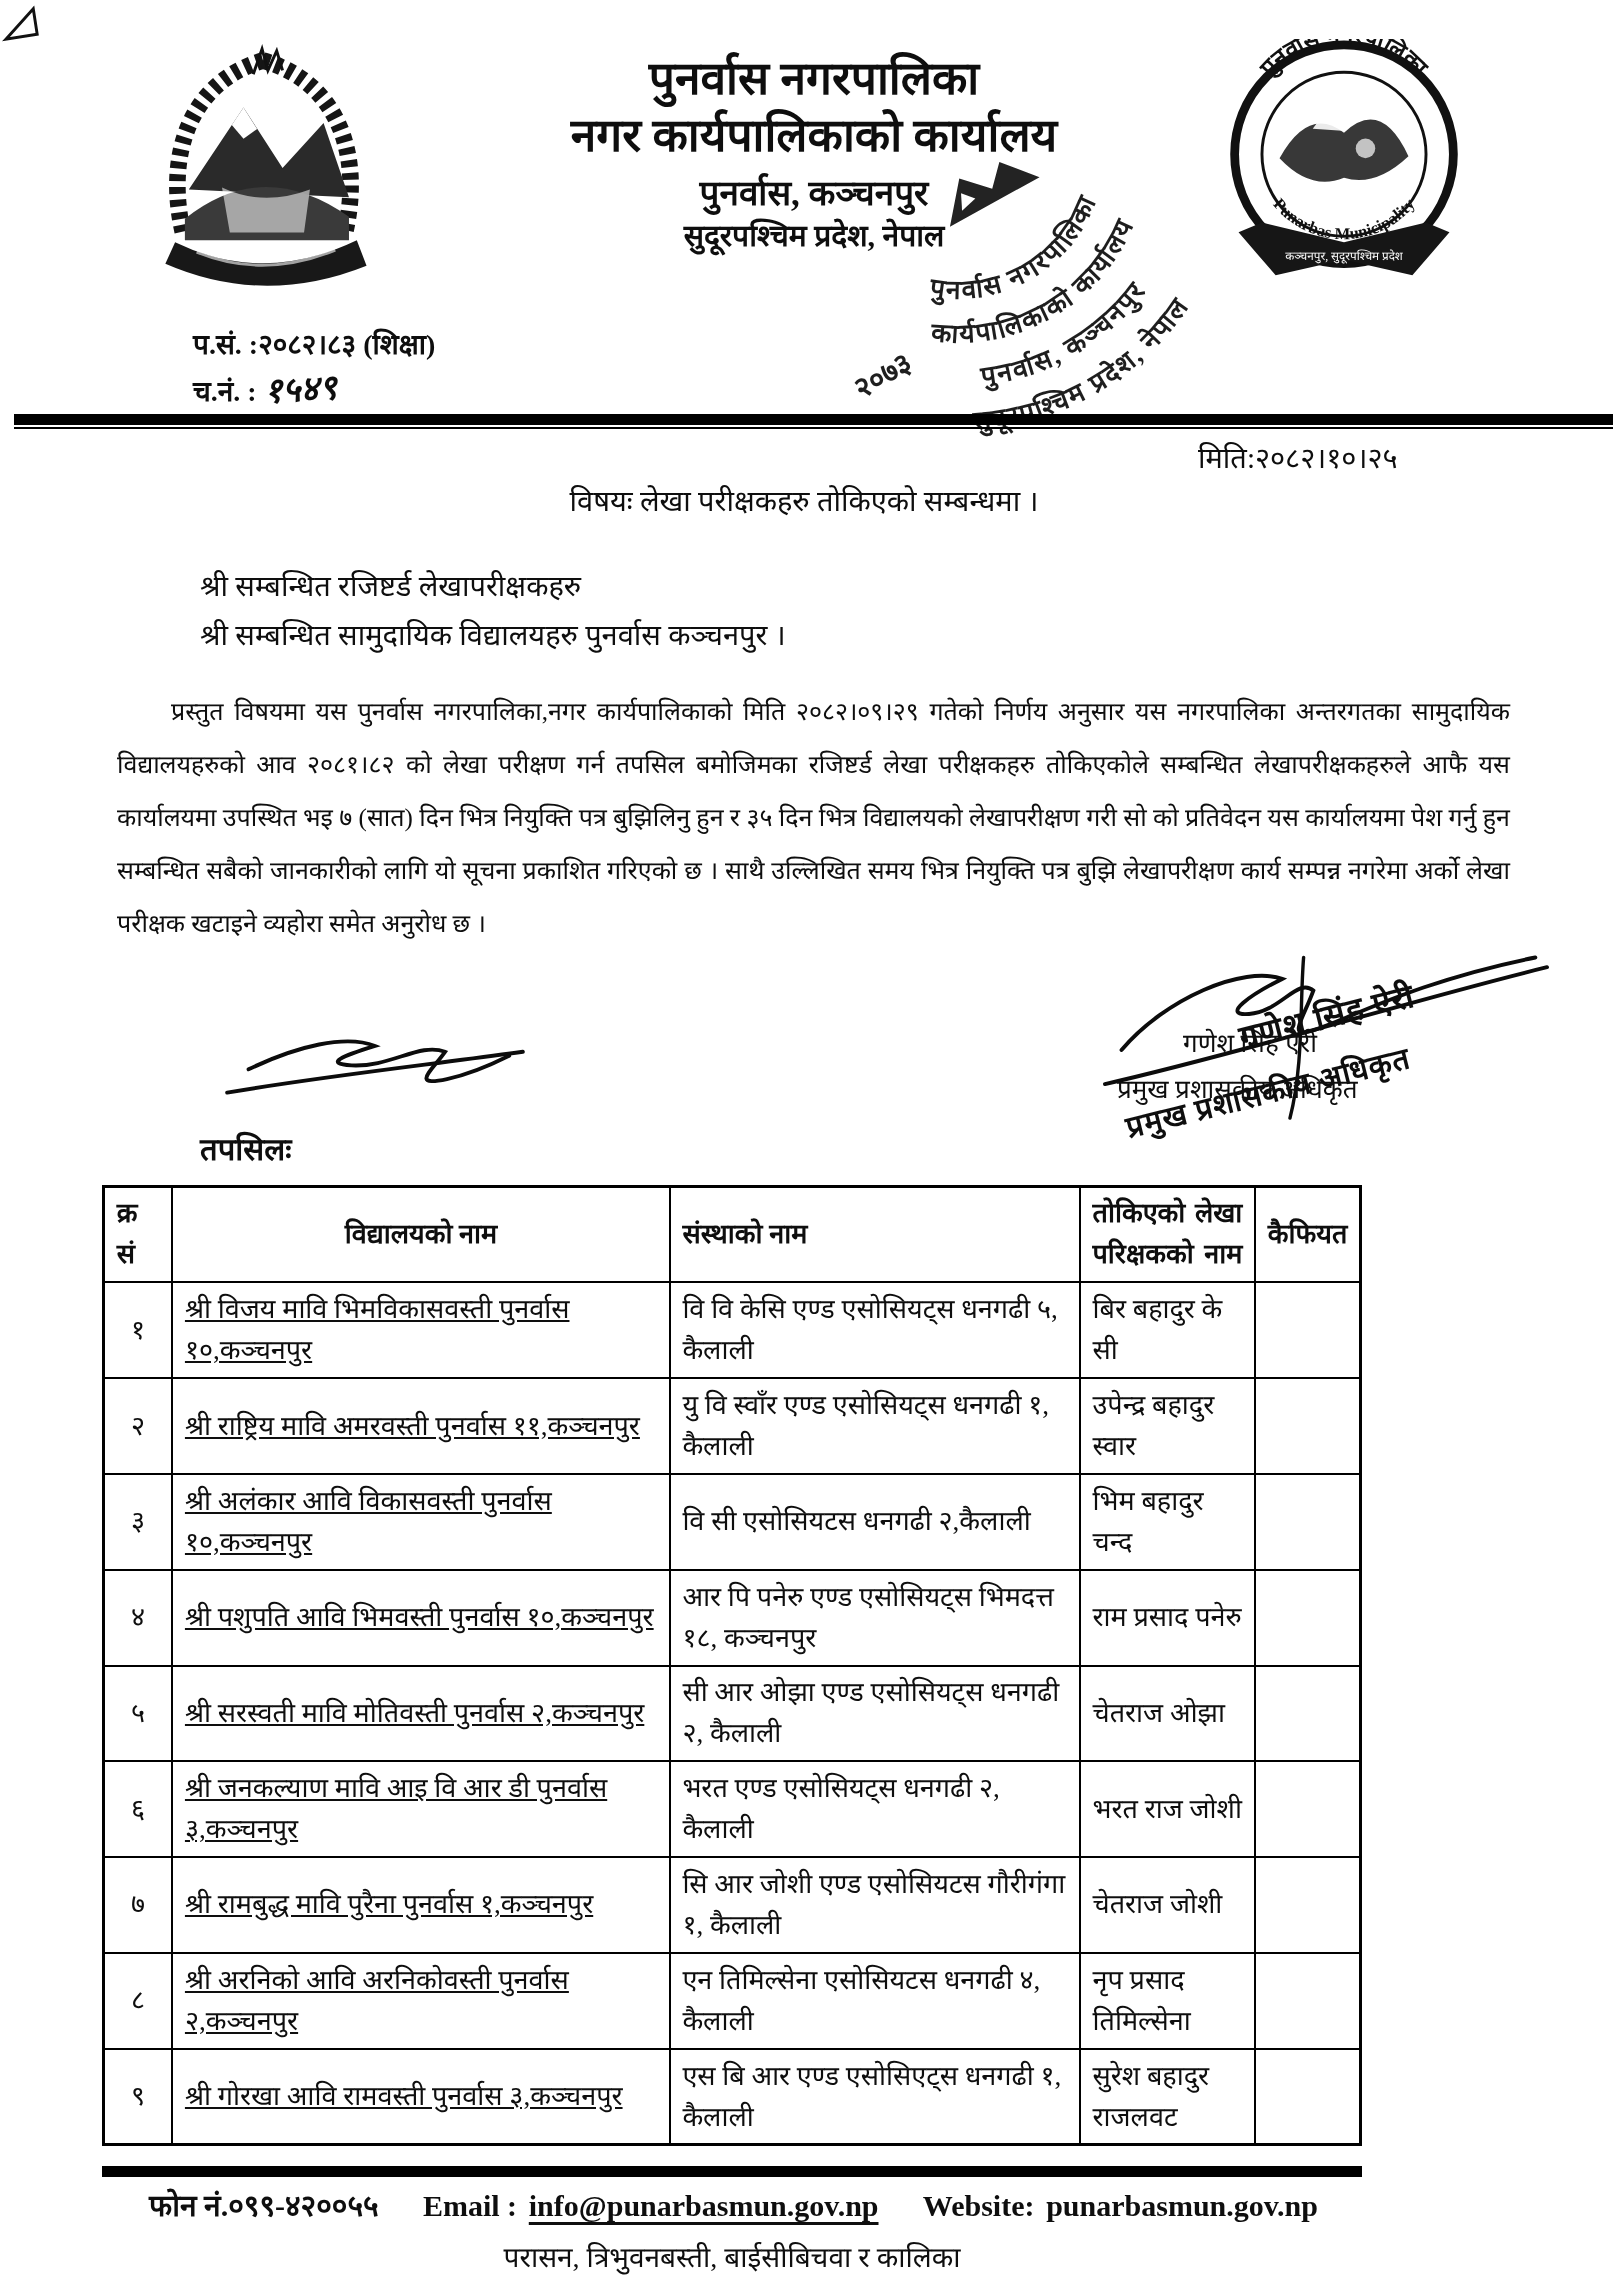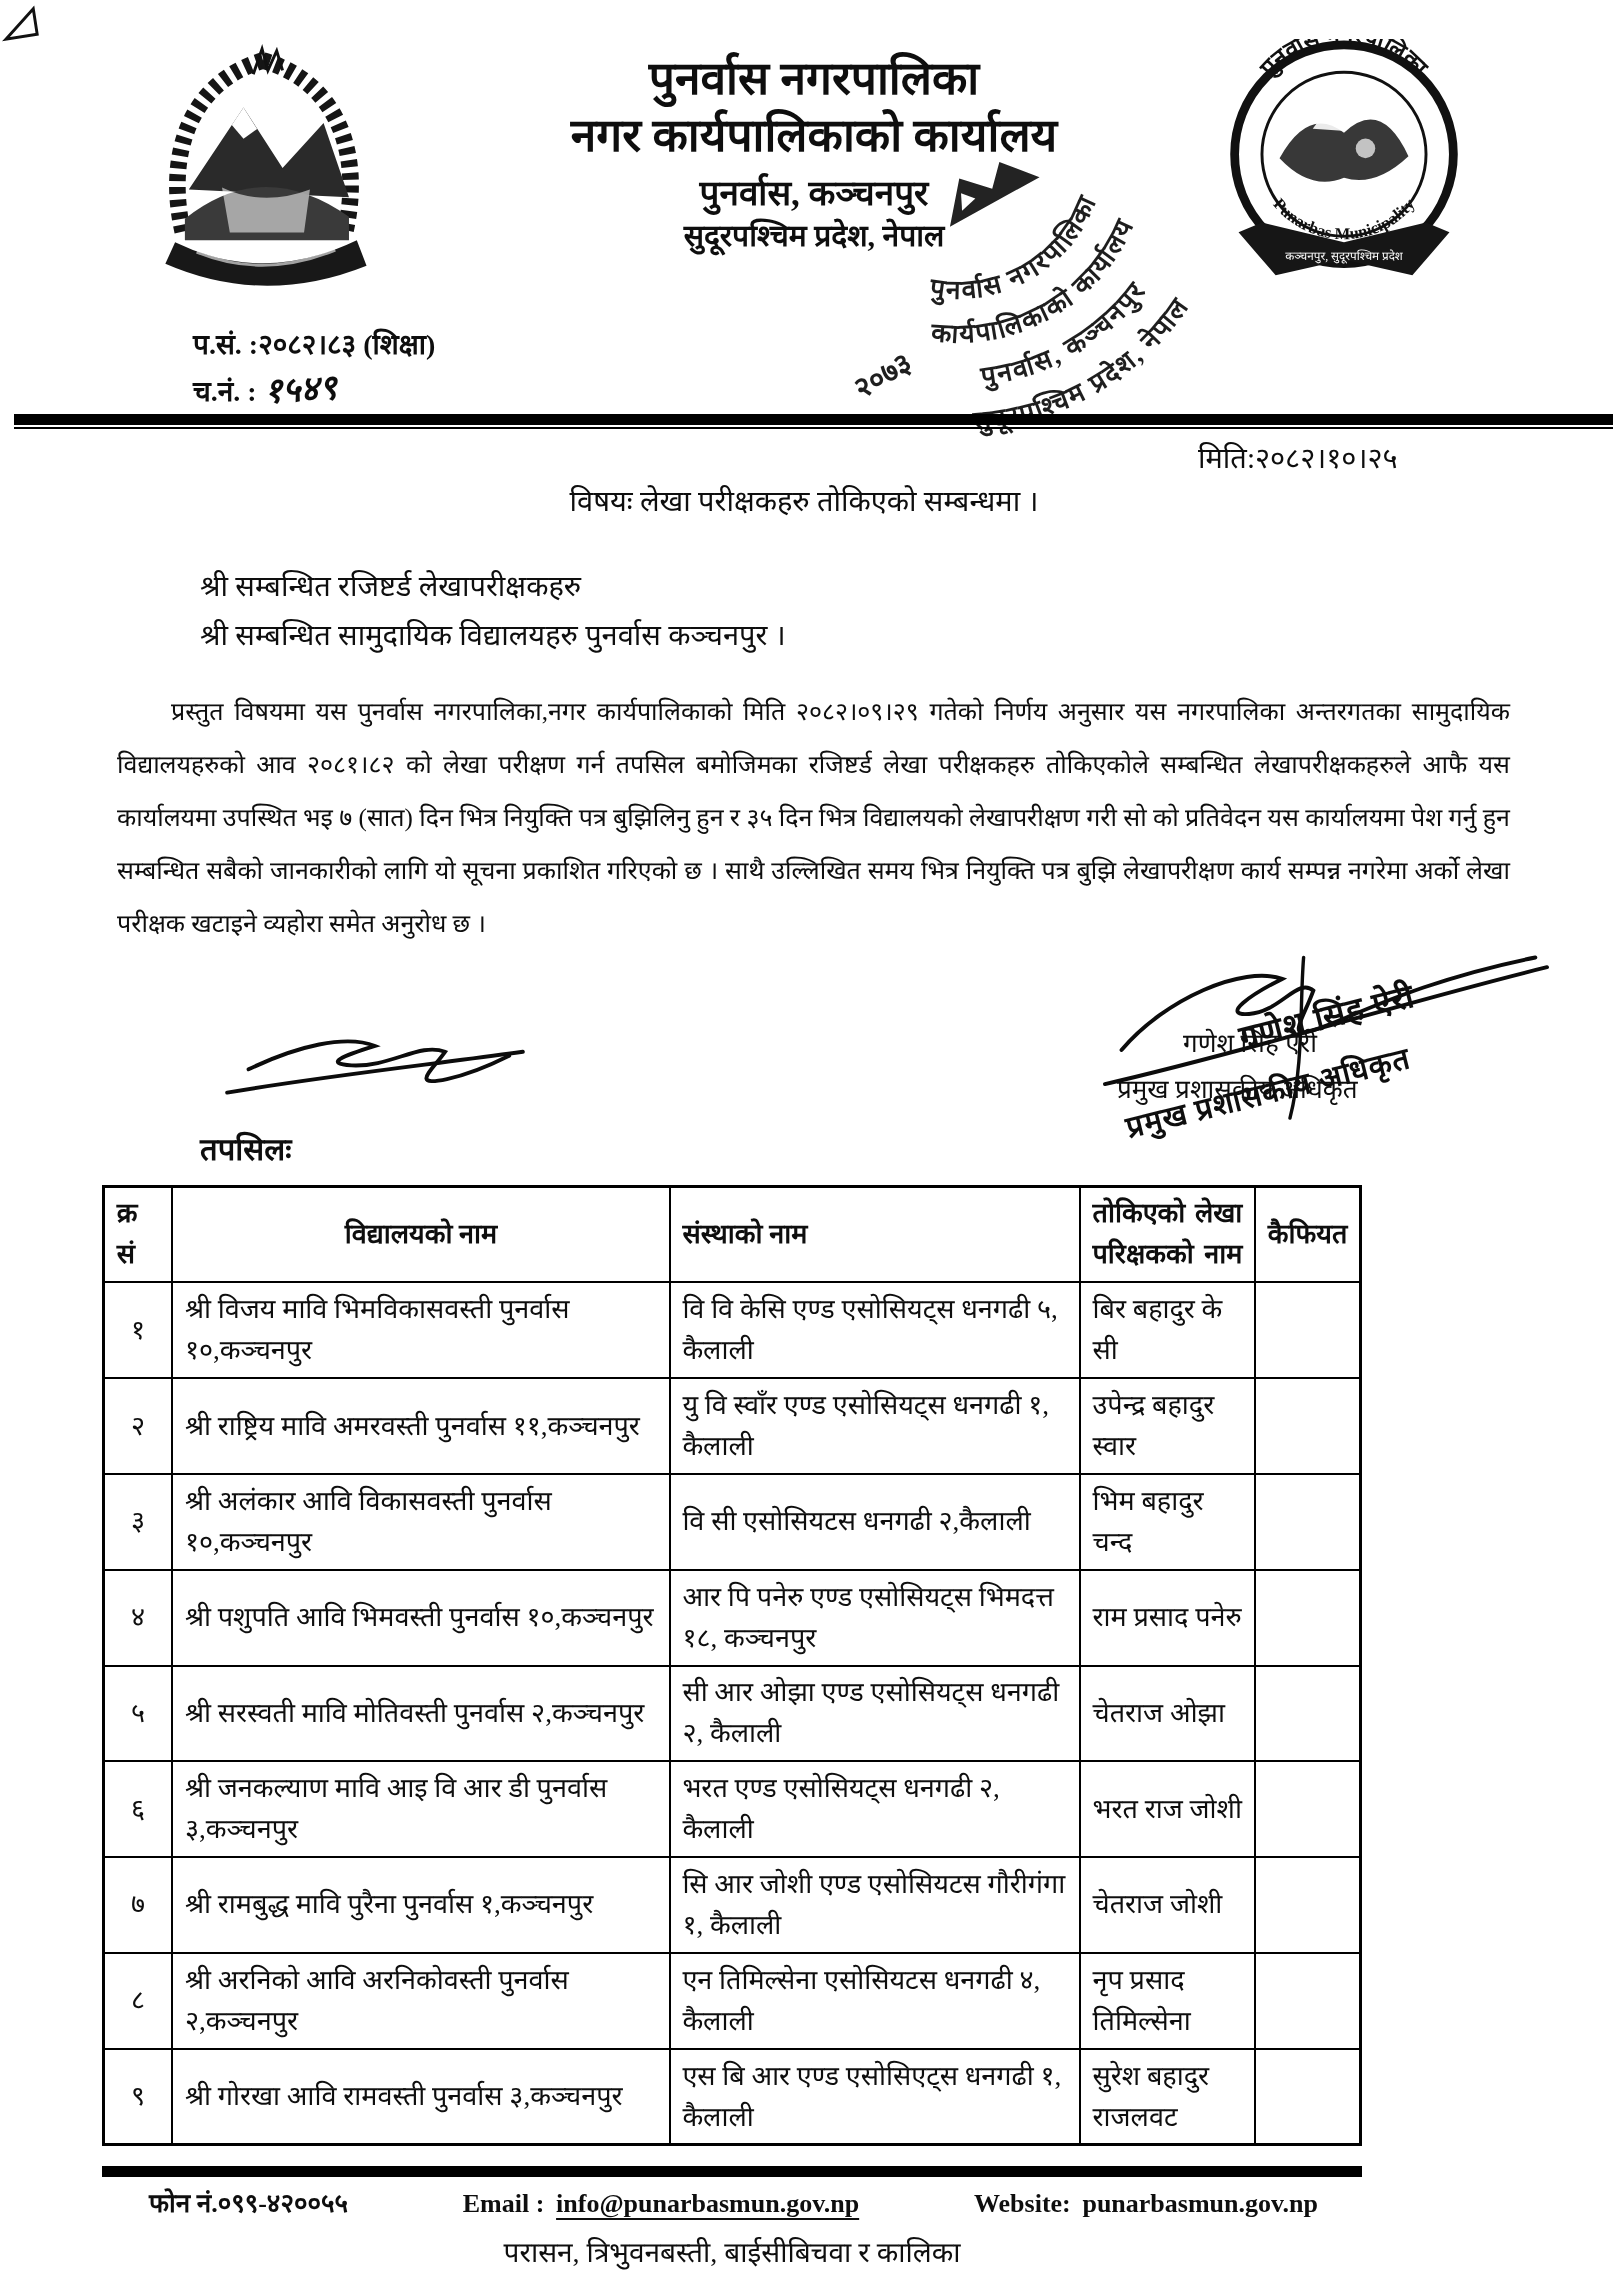--- a/index.html
+++ b/index.html
@@ -51,28 +51,28 @@
   table.schools{border-collapse:collapse;width:100%;margin-top:15.6px;border:3.9px solid #000;}
   table.schools th,table.schools td{border:2.9px solid #000;padding:5.9px 11.7px;font-size:27px;line-height:41px;
                                     vertical-align:middle;}
   table.schools th{font-weight:700;}
   th.h0{width:5.5%;text-align:left;margin-top:44px;}
   th.h1{width:40%;text-align:center;}
   th.h2{width:33%;text-align:left;}
   th.h3{width:14%;text-align:justify;text-align-last:justify;}
   th.h4{width:7.5%;}
   td.c0{text-align:center;}
-  td.c1{text-align:left;padding-left:25px;}
+  td.c1{text-align:left;padding-left:25px;text-decoration:underline;}
   td.c2{text-align:left;}
   td.c3{text-align:left;}
   td.c4{text-align:center;}
 
   .foot-bar{height:10.7px;background:#000;margin-top:19.5px;}
   .foot-row{display:flex;justify-content:space-between;align-items:baseline;
-            padding:7.8px 44px 0 47px;font-size:26px;font-weight:700;}
+            padding:7.8px 44px 0 47px;font-size:30px;font-weight:700;}
   .foot-email-wrap{display:flex;gap:11.7px;}
   .u{text-decoration:underline;text-underline-offset:5.9px;}
   .foot-addr{text-align:center;font-size:28px;margin-top:11.7px;}
   .foot-motto{text-align:center;font-size:28px;margin-top:13.7px;}
 
   svg text{font-family:"Liberation Serif","DejaVu Serif",serif;}
 </style>
 </head>
 <body>
 

